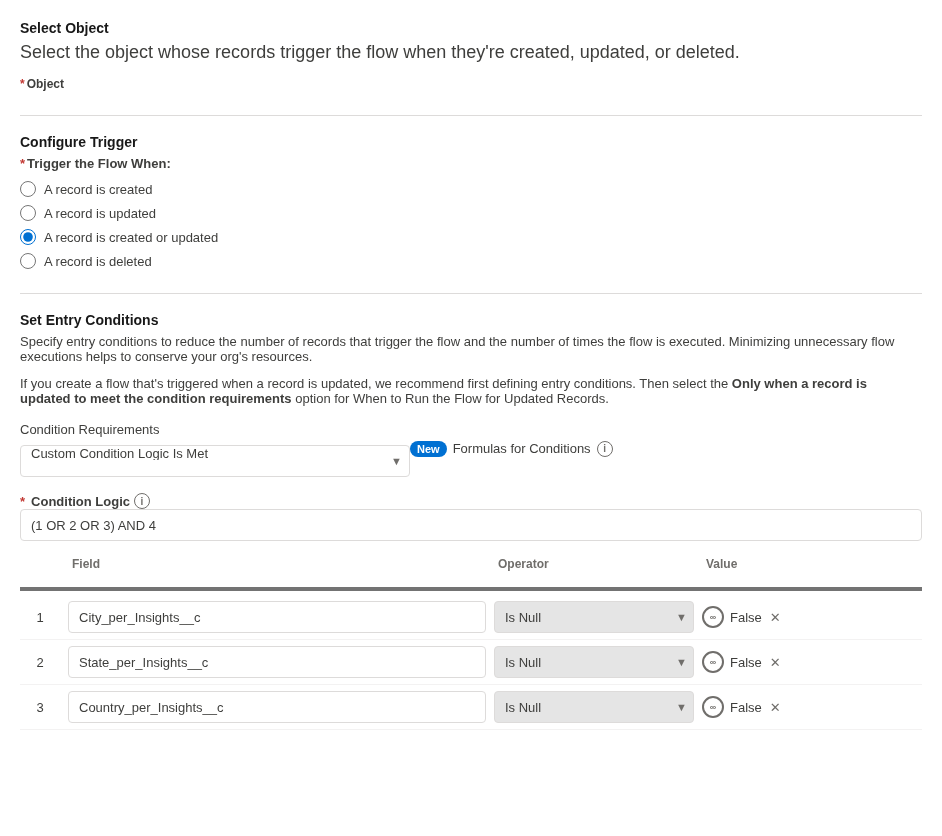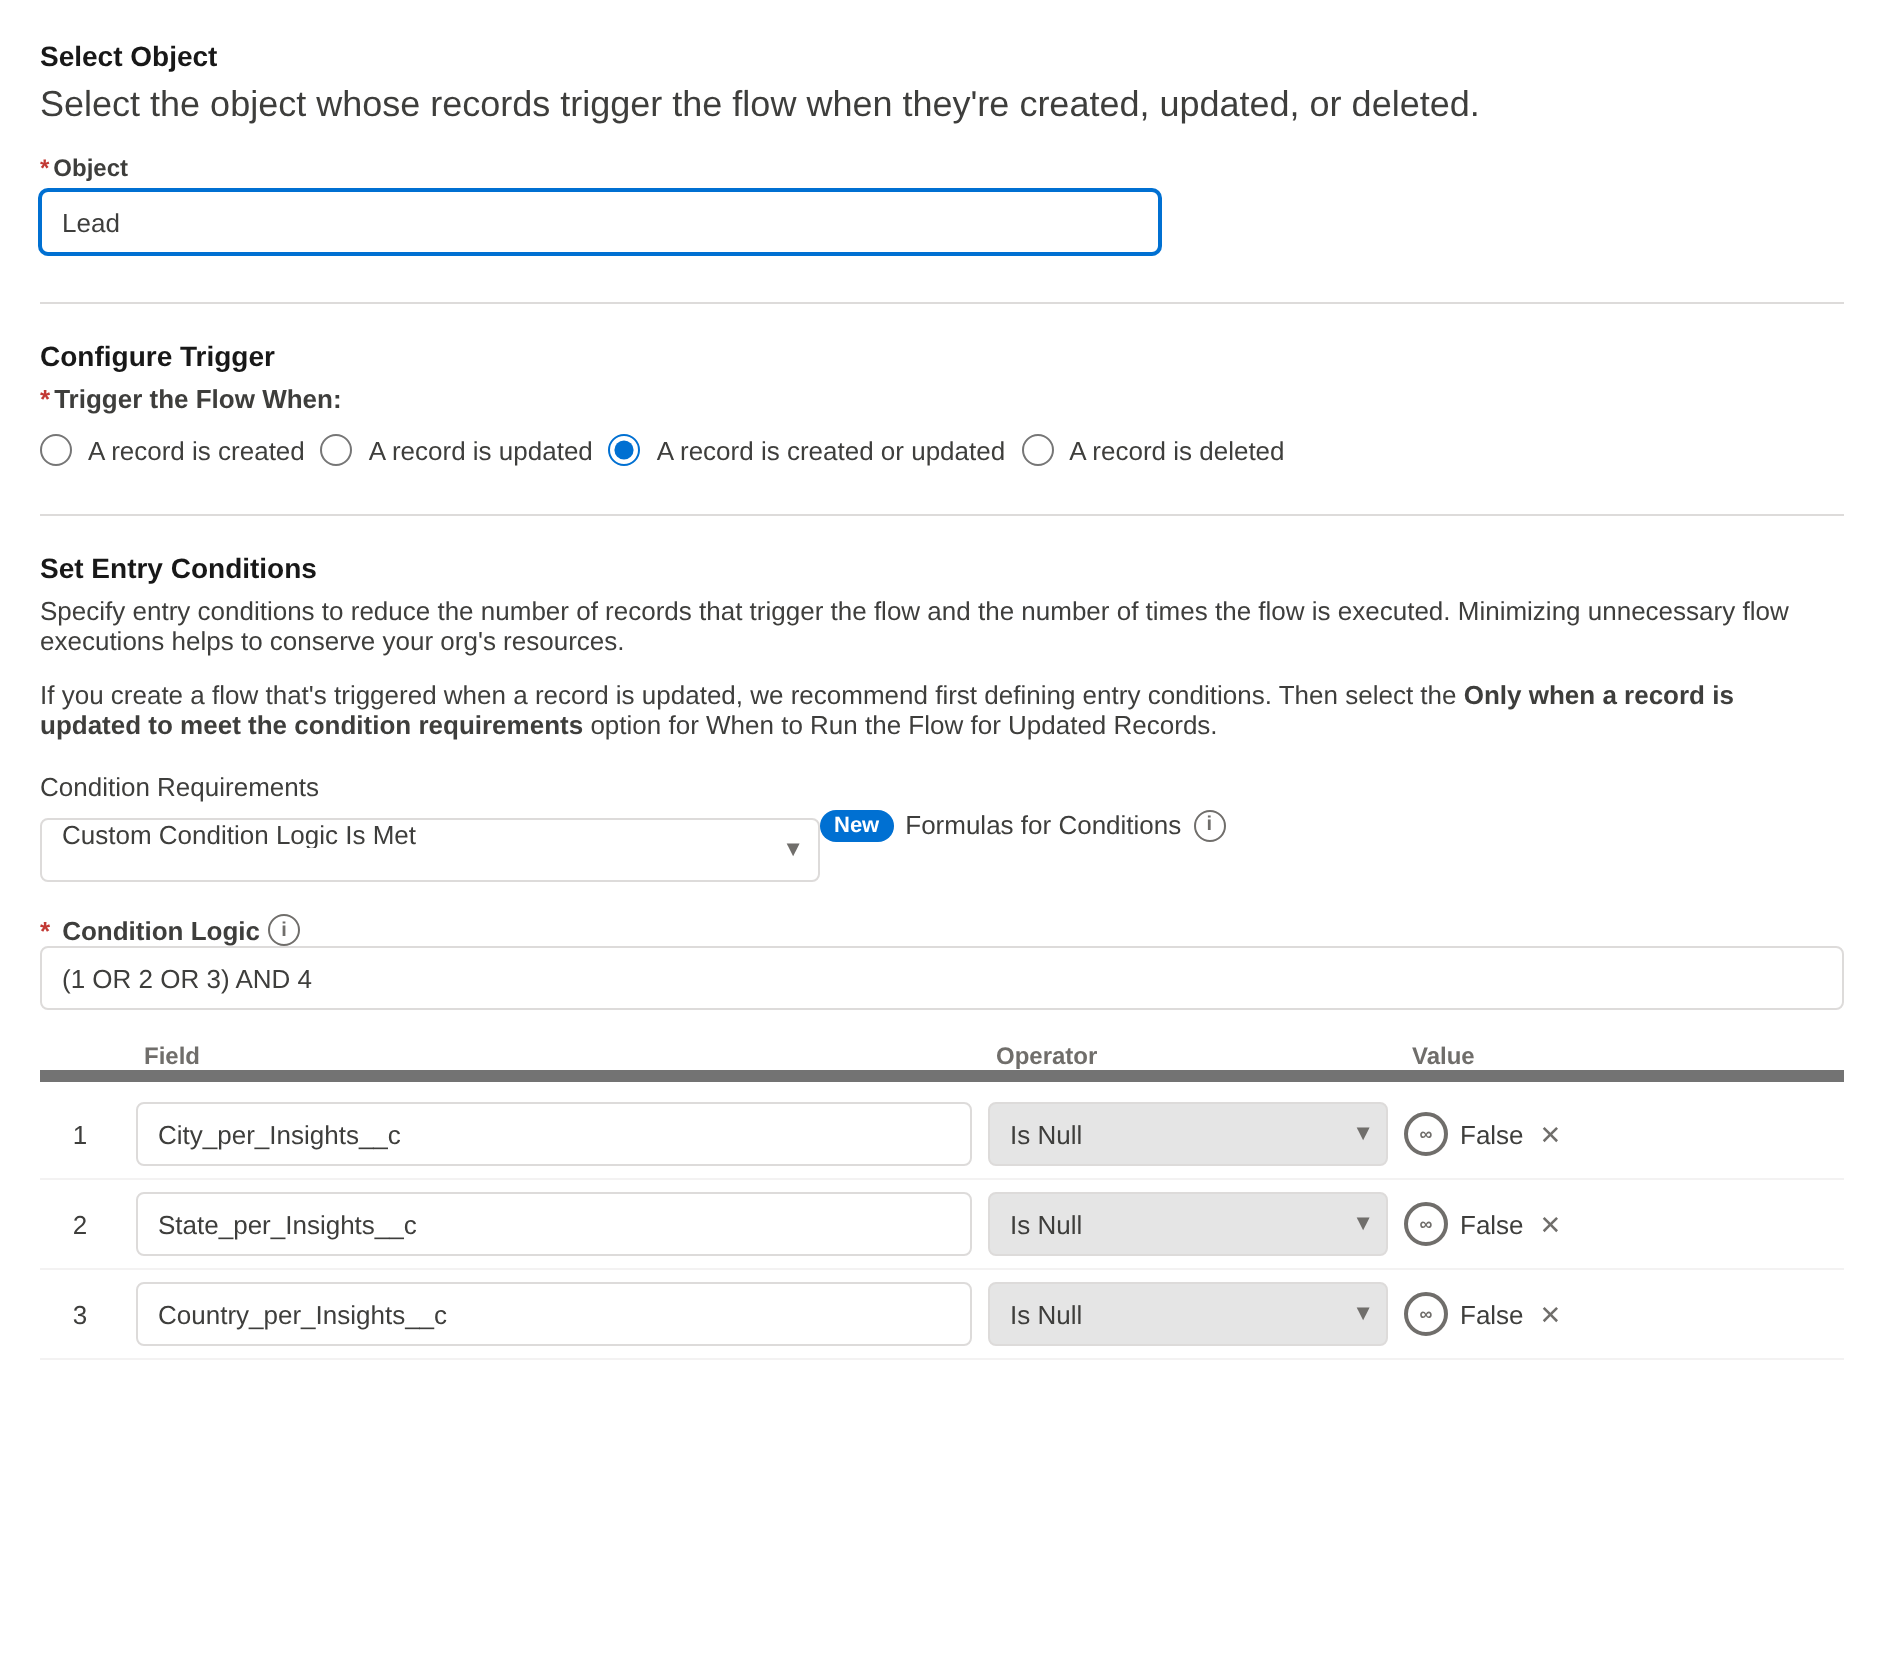--- a/index.html
+++ b/index.html
@@ -55,21 +55,21 @@
       box-shadow: 0 0 0 1px #0070d2;
     }
     
     .trigger-label {
       font-size: 13px;
       font-weight: 700;
       margin-bottom: 10px;
     }
     .radio-group {
       display: flex;
-      flex-direction: row;
+      flex-direction: column;
       gap: 8px;
     }
     .radio-item {
       display: flex;
       align-items: center;
       gap: 8px;
       font-size: 13px;
       color: #3e3e3c;
     }
     .radio-item input[type="radio"] {
@@ -175,22 +175,22 @@
       border: 1px solid #dddbda;
       border-radius: 4px;
       padding: 0 10px;
       font-size: 13px;
       color: #3e3e3c;
     }
     .conditions-header {
       display: grid;
       grid-template-columns: 40px 1fr 200px 220px;
       gap: 8px;
-      padding: 4px 0 0 0;
-      border-bottom: 6px solid #737373;
+      padding: 4px 0 16px 0;
+      border-bottom: 4px solid #737373;
       margin-bottom: 4px;
     }
     .col-header {
       font-size: 12px;
       font-weight: 600;
       color: #706e6b;
       padding-left: 4px;
     }
     .condition-row {
       display: grid;
@@ -284,21 +284,20 @@
 <body>
 
 <div class="page">
 
   <div class="section">
     <div class="section-title">Select Object</div>
     <div class="section-subtitle">Select the object whose records trigger the flow when they're created, updated, or deleted.</div>
     <div class="field-label">
       <span class="required-star">*</span><span>Object</span>
     </div>
-    <input class="text-input" type="text" value="Lead" style="">
   </div>
 
   <hr class="divider">
 
   <div class="section">
     <div class="section-title">Configure Trigger</div>
     <div class="trigger-label">
       <span class="required-star">*</span><span>Trigger the Flow When:</span>
     </div>
     <div class="radio-group">

